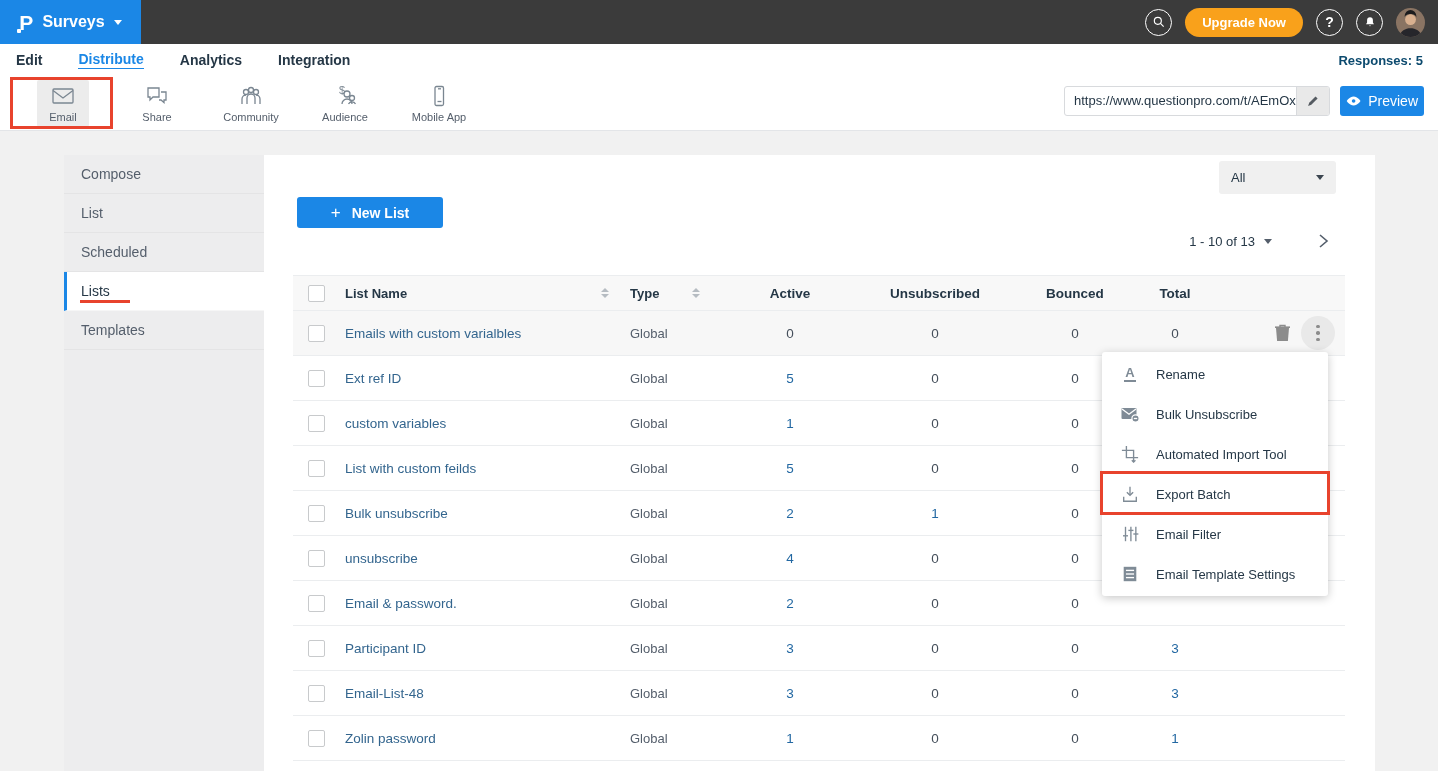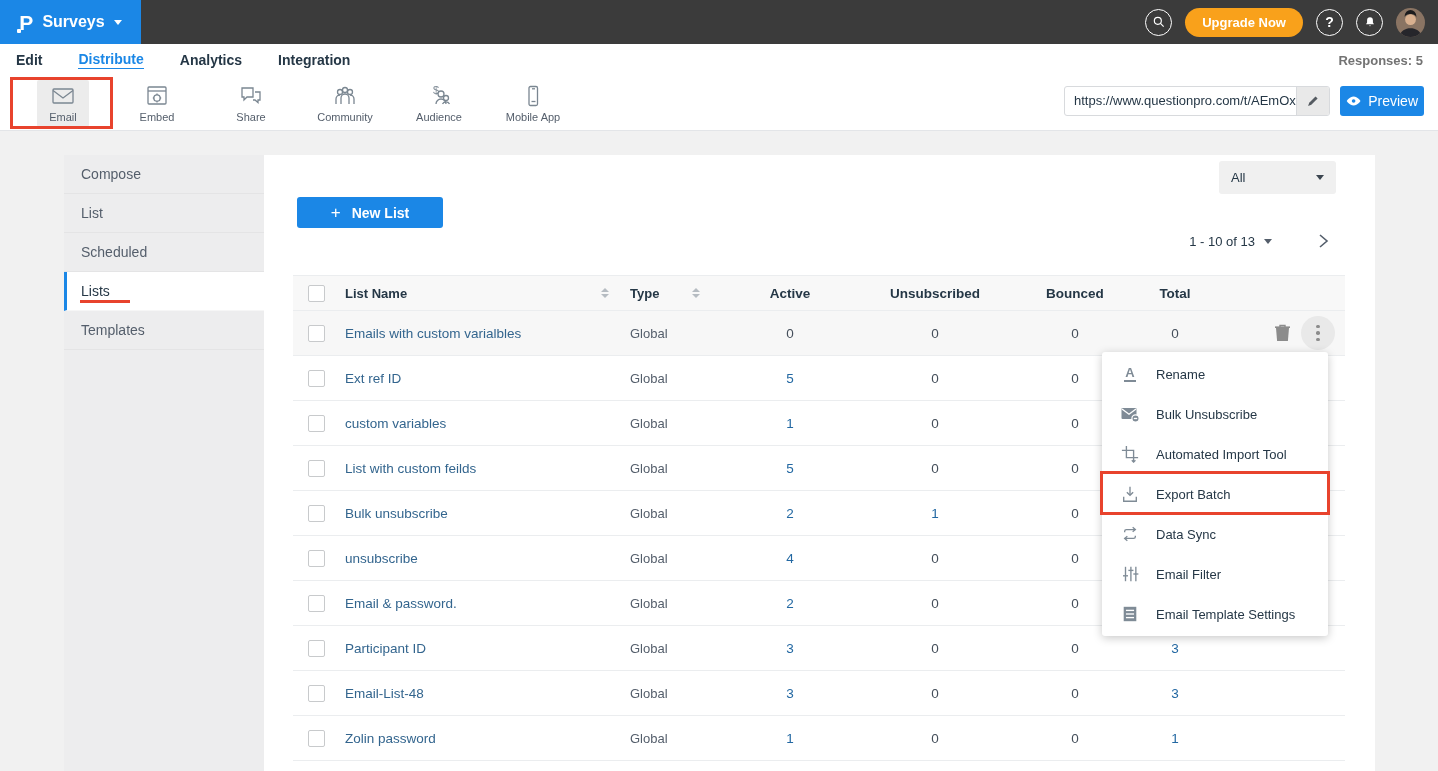--- a/index.html
+++ b/index.html
@@ -22,21 +22,21 @@
   .bc-title { color:#ffffff; }
   .nav-right { margin-left:auto; display:flex; align-items:center; gap:13px; padding-right:13px; }
   .circle-btn { width:27px; height:27px; border:1.5px solid #fff; border-radius:50%; display:flex; align-items:center; justify-content:center; color:#fff; font-weight:bold; font-size:14px; cursor:pointer; flex:none; }
   .upgrade { height:29px; border-radius:15px; background:#f9a11b; color:#fff; font-weight:bold; font-size:13px; padding:0 17px; display:flex; align-items:center; cursor:pointer; }
   .avatar { width:29px; height:29px; border-radius:50%; overflow:hidden; cursor:pointer; flex:none; }
   
   .tabbar { position:absolute; top:44px; left:0; width:1438px; height:32px; background:#fff; display:flex; align-items:center; font-size:14px; font-weight:700; color:#253746; }
   .tab { margin-left:36px; cursor:pointer; padding-bottom:1px; }
   .tab:first-child { margin-left:16px; }
   .tab.active { color:#1b87e6; border-bottom:1.5px solid #1b87e6; }
-  .responses { margin-left:auto; margin-right:15px; color:#737373; font-size:13px; font-weight:700; }
+  .responses { margin-left:auto; margin-right:15px; color:#0c4a6e; font-size:13px; font-weight:700; }
   
   .toolbar { position:absolute; top:76px; left:0; width:1438px; height:55px; background:#fff; border-bottom:1px solid #e3e5e8; display:flex; padding-left:16px; }
   .titem { width:94px; display:flex; align-items:center; justify-content:center; cursor:pointer; }
   .tinner { display:flex; flex-direction:column; align-items:center; justify-content:center; gap:3px; color:#545e6b; font-size:11px; padding:4px 12px; border-radius:2px; }
   .titem.selected .tinner { background:#ececec; }
   .ticon { width:26px; height:24px; display:flex; align-items:center; justify-content:center; }
   .ticon svg { stroke:#7a8691; fill:none; stroke-width:1.3; }
   .url-field { position:absolute; left:1064px; top:86px; width:266px; height:30px; border:1px solid #d8dadd; border-radius:3px; background:#fff; display:flex; overflow:hidden; }
   .url-text { flex:1; font-size:13px; color:#253746; padding:0 9px; line-height:28px; white-space:nowrap; overflow:hidden; }
   .url-edit { width:33px; background:#e9e9e9; border-left:1px solid #d8dadd; display:flex; align-items:center; justify-content:center; cursor:pointer; }
@@ -145,36 +145,20 @@
             <path d="M3 5.5 L13 13 L23 5.5"></path>
           </svg>
       </span>
       <span>Email</span>
     </div>
   </div>
   <div class="titem">
     <div class="tinner">
       <span class="ticon">
         <svg width="24" height="24" viewBox="0 0 24 24">
-            <rect x="3" y="3" width="18" height="17" rx="1"></rect>
-            <line x1="3" y1="7" x2="21" y2="7"></line>
-            <circle cx="12" cy="14" r="3.2"></circle>
-            <line x1="12" y1="9.5" x2="12" y2="11"></line>
-            <line x1="12" y1="17" x2="12" y2="18.5"></line>
-            <line x1="7.8" y1="14" x2="9.3" y2="14"></line>
-            <line x1="14.7" y1="14" x2="16.2" y2="14"></line>
-          </svg>
-      </span>
-      <span>Embed</span>
-    </div>
-  </div>
-  <div class="titem">
-    <div class="tinner">
-      <span class="ticon">
-        <svg width="24" height="24" viewBox="0 0 24 24">
             <path d="M3 4h11v9H8l-3 3v-3H3z"></path>
             <path d="M16 8h5v8h-2v2.5L16 16h-2"></path>
           </svg>
       </span>
       <span>Share</span>
     </div>
   </div>
   <div class="titem">
     <div class="tinner">
       <span class="ticon">
@@ -451,31 +435,20 @@
         <svg width="18" height="18" viewBox="0 0 20 20">
             <path d="M3 13v5h14v-5"></path>
             <path d="M10 2v9"></path>
             <path d="M6.5 8l3.5 3.5L13.5 8"></path>
           </svg>
       </span>
       <span>Export Batch</span>
     </div>
     <div class="menu-item">
       <span class="menu-ic">
-        <svg width="18" height="16" viewBox="0 0 20 18">
-            <path d="M4 7V6a2 2 0 0 1 2-2h10"></path>
-            <path d="M13 1.5L16 4l-3 2.5"></path>
-            <path d="M16 11v1a2 2 0 0 1-2 2H4"></path>
-            <path d="M7 16.5L4 14l3-2.5"></path>
-          </svg>
-      </span>
-      <span>Data Sync</span>
-    </div>
-    <div class="menu-item">
-      <span class="menu-ic">
         <svg width="18" height="18" viewBox="0 0 20 20">
             <line x1="5" y1="2" x2="5" y2="18"></line>
             <line x1="2.2" y1="12" x2="7.8" y2="12"></line>
             <line x1="11" y1="2" x2="11" y2="18"></line>
             <line x1="8.2" y1="6" x2="13.8" y2="6"></line>
             <line x1="16.5" y1="2" x2="16.5" y2="18"></line>
             <line x1="13.7" y1="10" x2="19.3" y2="10"></line>
           </svg>
       </span>
       <span>Email Filter</span>

